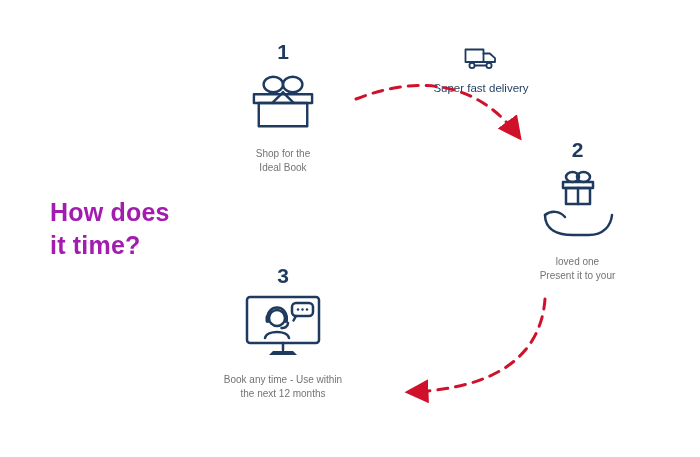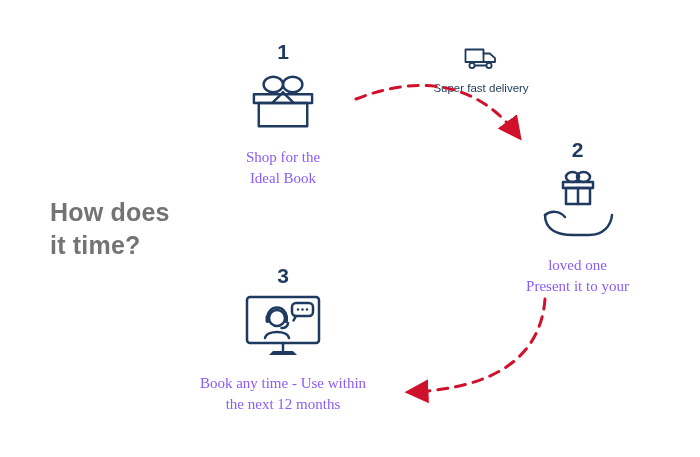--- a/index.html
+++ b/index.html
@@ -7,26 +7,26 @@
     position:relative;
     width:700px;height:457px;
     background:#ffffff;
     font-family:"Liberation Sans", sans-serif;
     color:#1e3a5f;
     overflow:hidden;
   }
   .title{
     position:absolute;left:50px;top:196px;
     font-size:25px;font-weight:800;line-height:1.32;
-    color:#737373;letter-spacing:.2px;
+    color:#a21caf;letter-spacing:.2px;
   }
   .step{position:absolute;text-align:center;}
   .step .num{font-size:21px;font-weight:800;color:#1e3a5f;margin-bottom:6px;}
   .step .icon{display:block;margin:0 auto;}
-  .step .label{font-size:15px;line-height:1.42;color:#8b5cf6;margin-top:13px;font-family:Liberation Serif, serif;}
+  .step .label{font-size:10px;line-height:1.42;color:#737373;margin-top:13px;}
   .step1{left:213px;top:40px;width:140px;}
   .step2{left:505px;top:138px;width:145px;}
   .step3{left:188px;top:264px;width:190px;}
   .delivery{position:absolute;left:421px;top:46px;width:120px;text-align:center;}
   .delivery .label{font-size:11.5px;color:#1e3a5f;margin-top:6px;}
   .arrows{position:absolute;left:0;top:0;width:700px;height:457px;pointer-events:none;}
   svg.line-icon{stroke:#1e3a5f;fill:none;stroke-width:2.5;stroke-linecap:round;stroke-linejoin:round;}
   svg.line-icon .filled{fill:#1e3a5f;stroke:none;}
 </style>
 </head>

